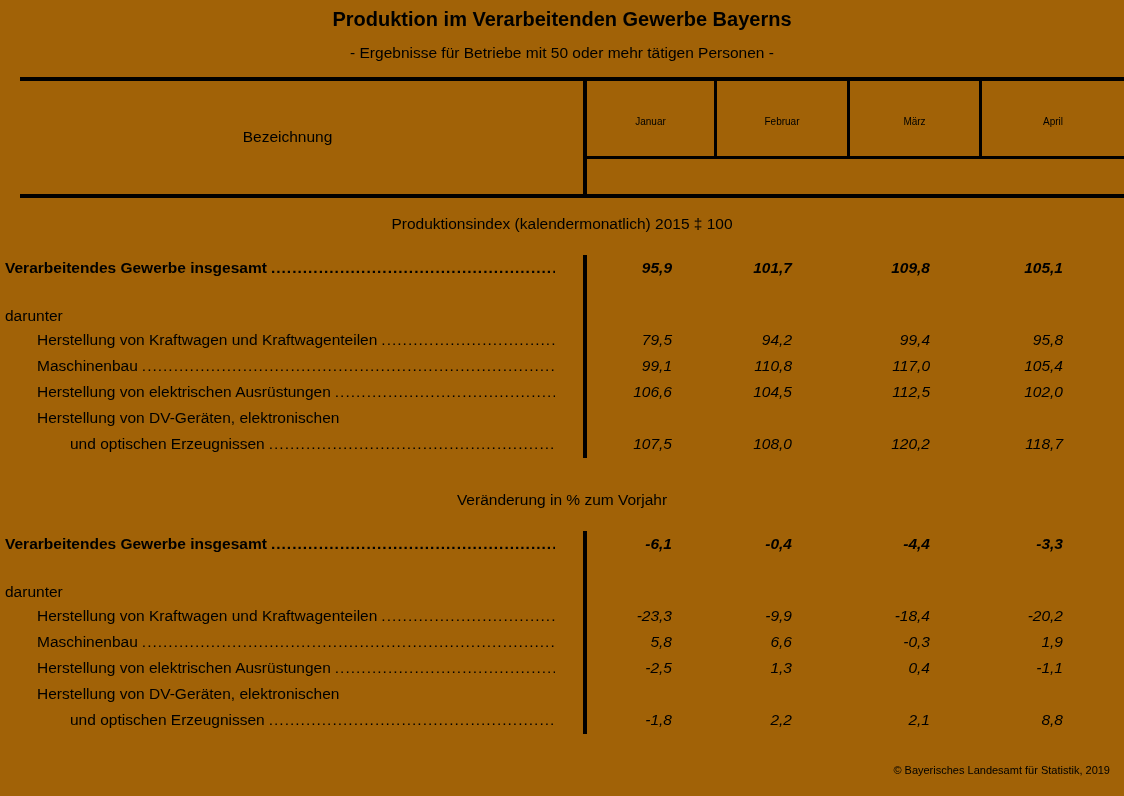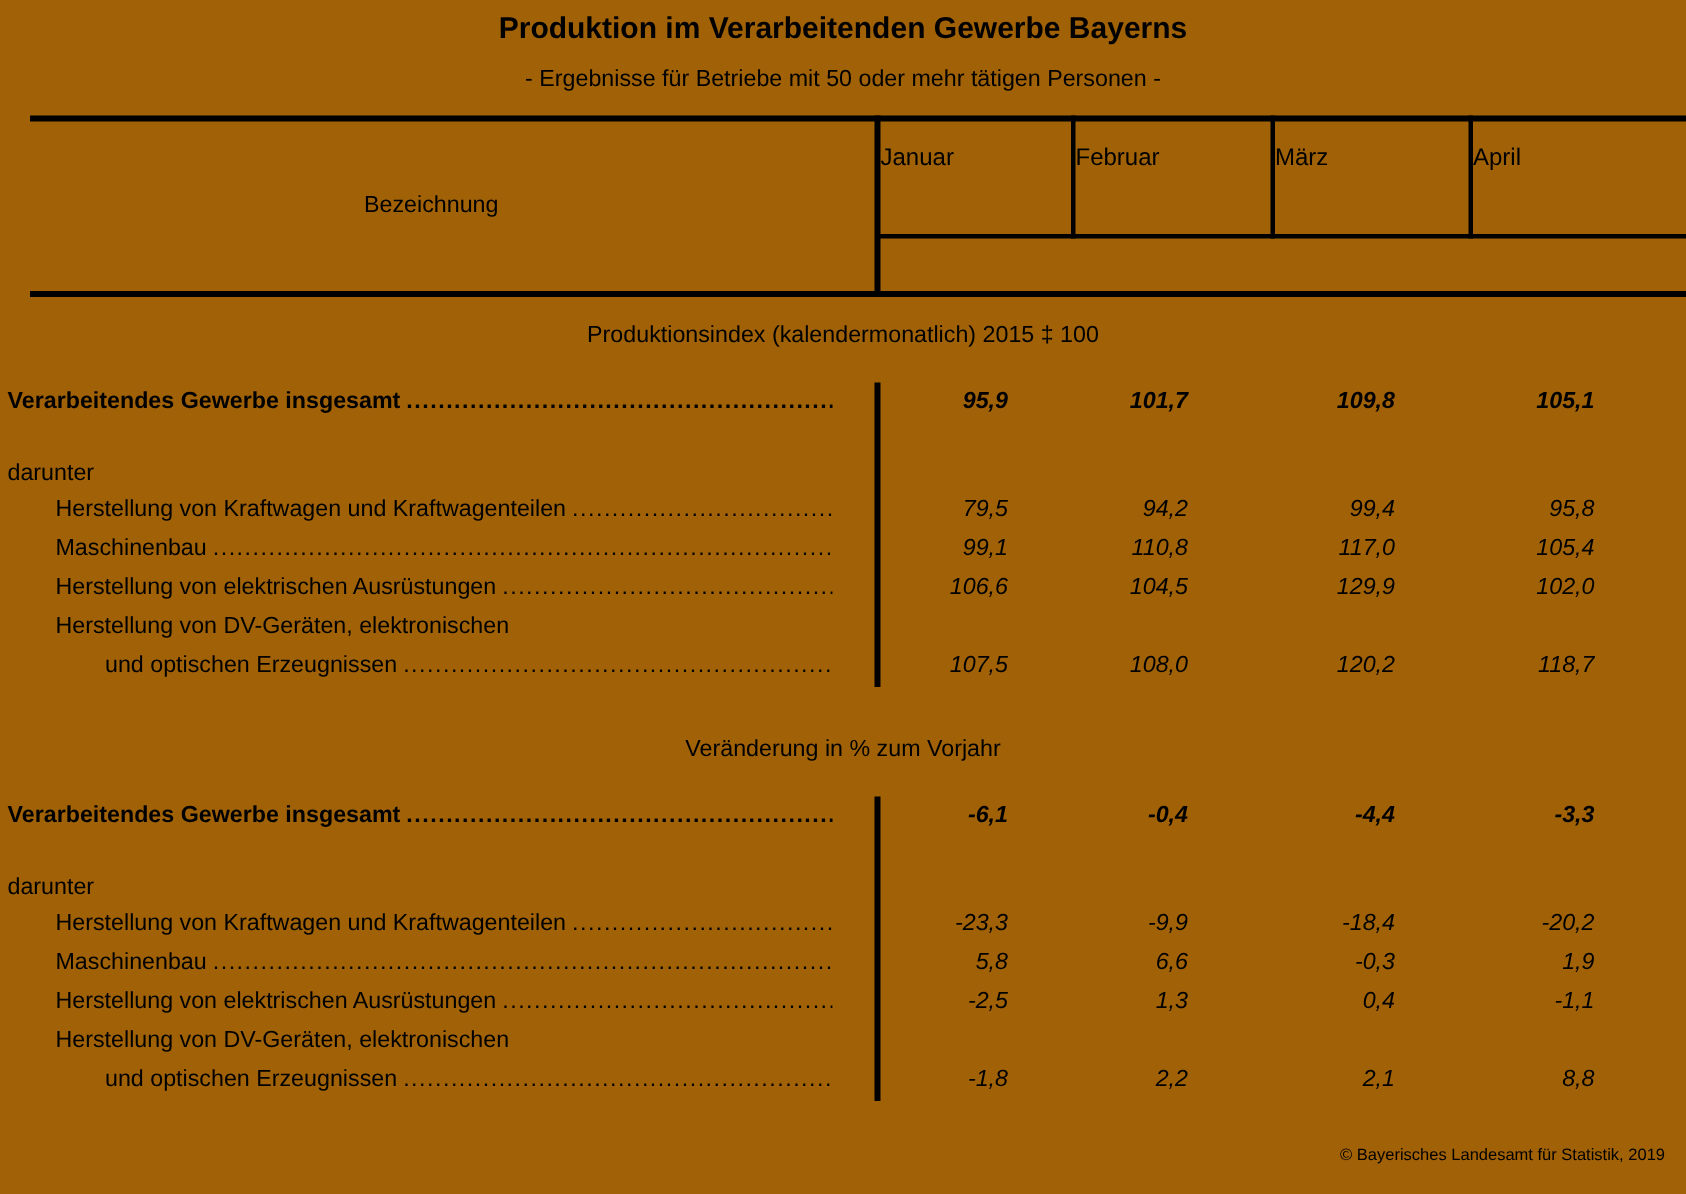--- a/index.html
+++ b/index.html
@@ -17,21 +17,21 @@
   .rule-top        { top:77px;  left:20px;  right:0; height:4px; }
   .rule-months-bot { top:156px; left:585px; right:0; height:3px; }
   .rule-head-bot   { top:194px; left:20px;  right:0; height:4px; }
   .vr-desc   { top:77px; left:583px; width:4px; height:121px; }
   .vr-m1     { top:77px; left:714px; width:3px; height:82px; }
   .vr-m2     { top:77px; left:847px; width:3px; height:82px; }
   .vr-m3     { top:77px; left:979px; width:3px; height:82px; }
 
   .bezeichnung { position:absolute; top:128px; left:6px; width:563px; text-align:center;
                  font-size:15.5px; }
-  .month { position:absolute; top:97px; font-size:16px; text-align:left; }
+  .month { position:absolute; top:116px; font-size:10px; text-align:center; }
   .month-0 { left:587px; width:127px; }
   .month-1 { left:717px; width:130px; }
   .month-2 { left:850px; width:129px; }
   .month-3 { left:982px; width:142px; }
   .year { position:absolute; top:167px; left:585px; right:0; text-align:center; font-size:15.5px; }
 
   
   .section { position:absolute; left:0; width:912px; }
   .sec-0 { top:215px; }
   .sec-1 { top:491px; }
@@ -119,21 +119,21 @@
           <span class="val c2">117,0</span>
           <span class="val c3">105,4</span>
         </div>
         <div class="row indent">
           <span class="labcell">
             <span class="lab">Herstellung von elektrischen Ausrüstungen</span>
             <span class="leader">..........................................................................................................................................................................</span>
           </span>
           <span class="val c0">106,6</span>
           <span class="val c1">104,5</span>
-          <span class="val c2">129,9</span>
+          <span class="val c2">112,5</span>
           <span class="val c3">102,0</span>
         </div>
         <div class="row plain">
           <span class="labcell">
             <span class="lab">Herstellung von DV-Geräten, elektronischen</span>
           </span>
         </div>
         <div class="row indent2">
           <span class="labcell">
             <span class="lab">und optischen Erzeugnissen</span>

